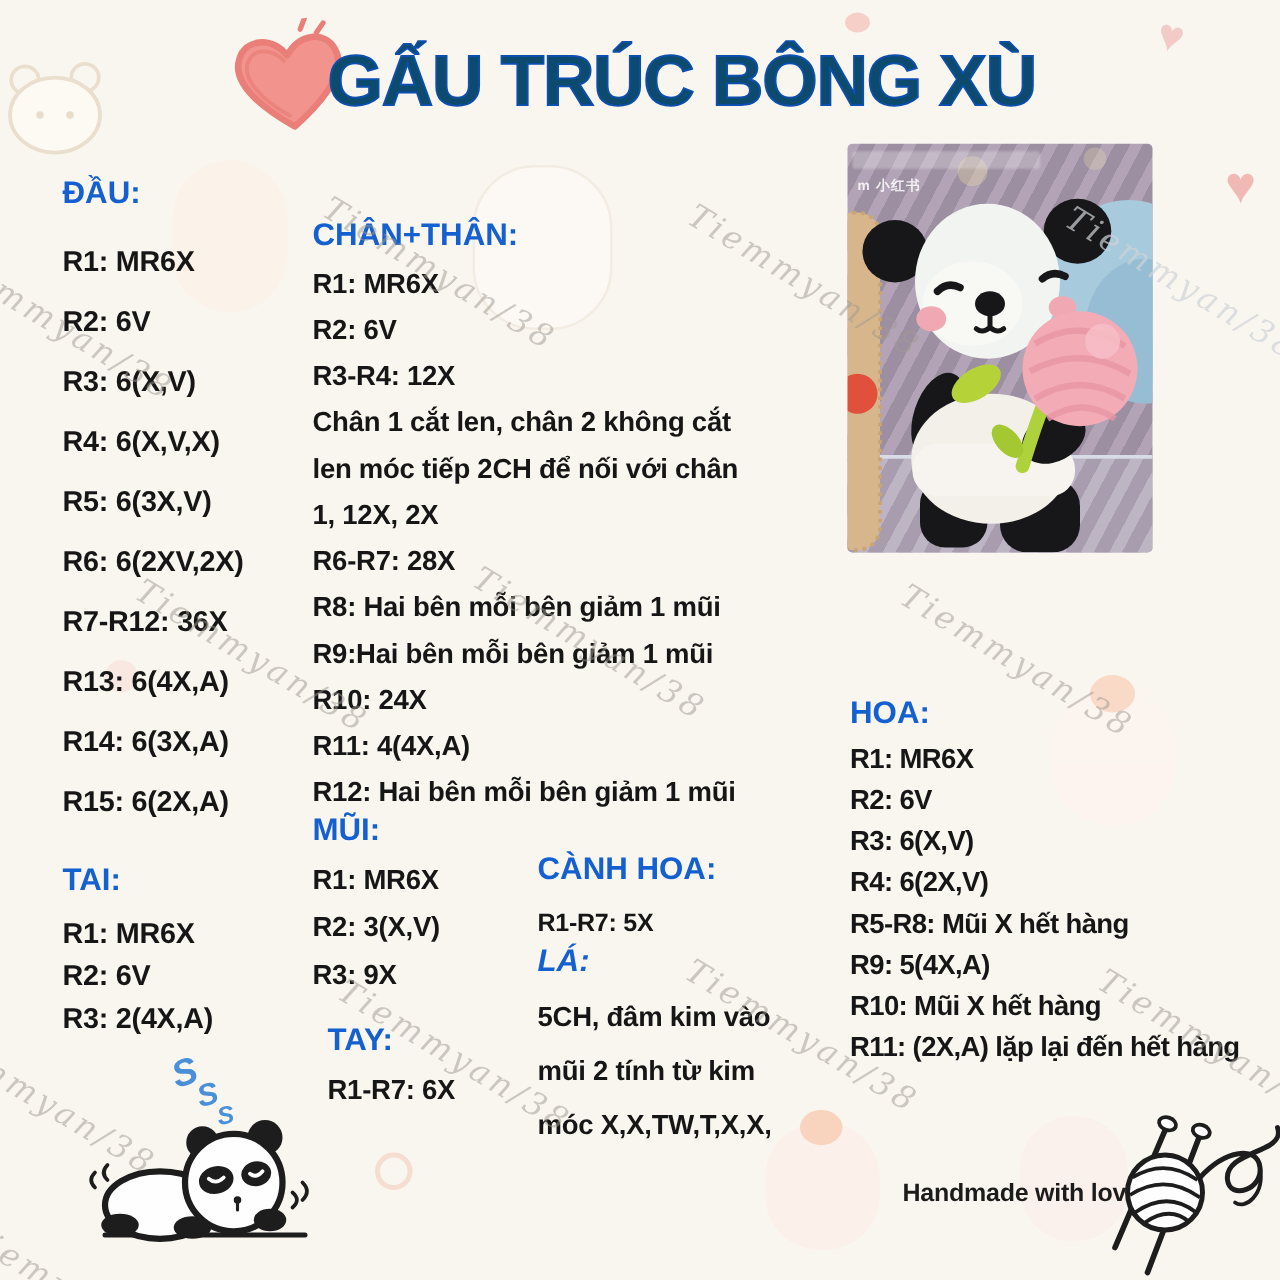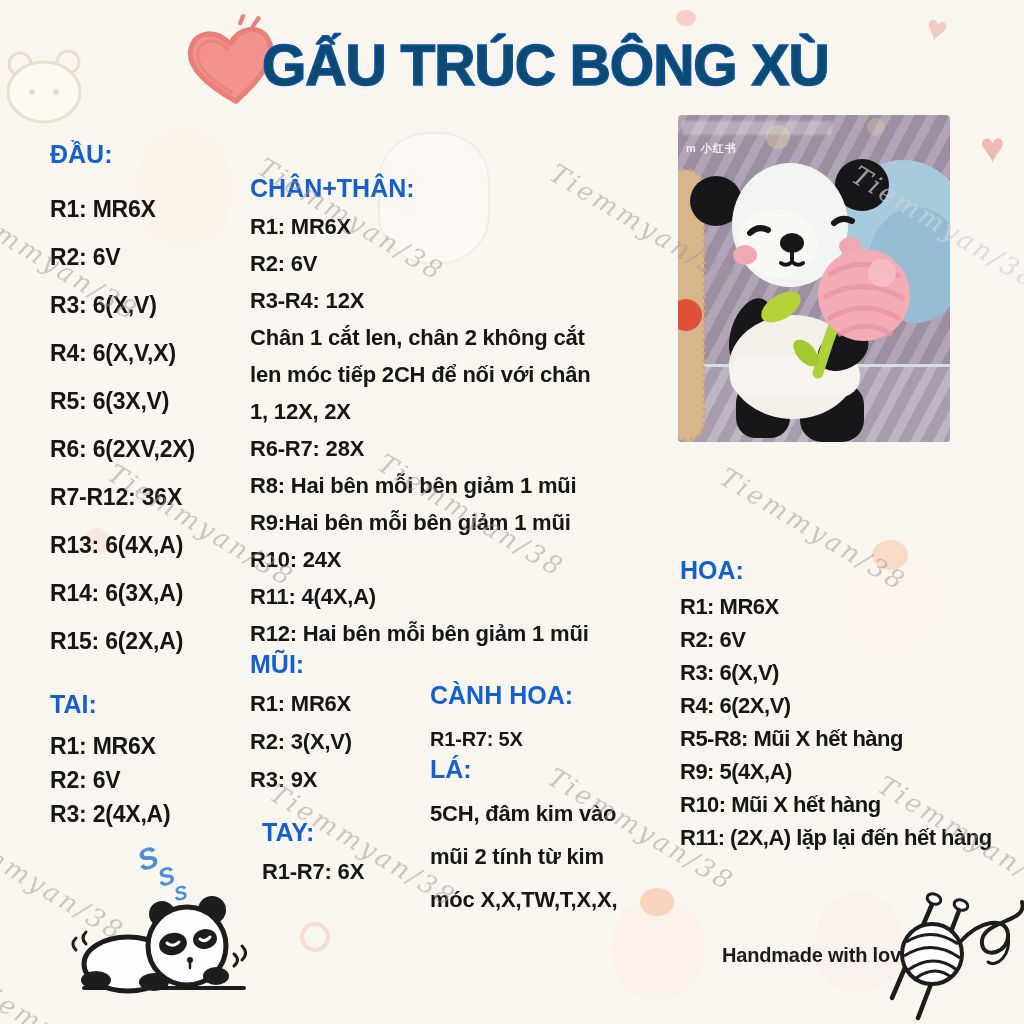--- a/index.html
+++ b/index.html
@@ -41,35 +41,35 @@
 
   .sec-tay       { left:250px; top:818px;margin-left:12px; }
   .sec-tay .hdr  { margin-bottom:6px; }
   .sec-tay .line { font-size:22px; line-height:38px; }
 
   .sec-canhhoa       { left:430px; top:650px; }
   .sec-canhhoa .hdr  { margin-bottom:10px;margin-top:31px; }
   .sec-canhhoa .line { font-size:20px; line-height:38px; }
 
   .sec-la       { left:430px; top:755px; }
-  .sec-la .hdr  { margin-bottom:8px; }
+  .sec-la .hdr  { margin-bottom:8px;font-style:italic; }
   .sec-la .line { font-size:22px; line-height:43px; }
 
   .sec-hoa       { left:680px; top:556px; }
   .sec-hoa .hdr  { margin-bottom:5px; }
   .sec-hoa .line { font-size:22px; line-height:33px; letter-spacing:-0.5px; }
 
   
   #credits { position:absolute; left:680px; top:450px; z-index:3; }
   .credit-red { color:#e8332d; font-weight:800; font-size:20px; line-height:28px; letter-spacing:-0.3px; white-space:nowrap; }
   .credit-src { color:#1c1c1c; font-weight:700; font-size:17px; line-height:26px; letter-spacing:-0.2px; white-space:nowrap; }
 
   
   #photo {
-    position:absolute; left:678px; top:115px; width:272px; height:327px;
+    position:absolute; left:678px; top:115px; width:244px; height:327px;
     z-index:2; border-radius:4px; overflow:hidden;
     background:repeating-linear-gradient(118deg,#b2a4b6 0 9px,#9d8fa2 9px 20px);
     text-align:right;
   }
   #photo .floor {
     position:absolute; left:0; bottom:0; width:100%; height:78px;
     background:repeating-linear-gradient(118deg,#bdb4c4 0 9px,#a79daf 9px 20px);
     border-top:3px solid #d8dce6;
   }
   #photo svg { position:absolute; left:0; top:0; }

